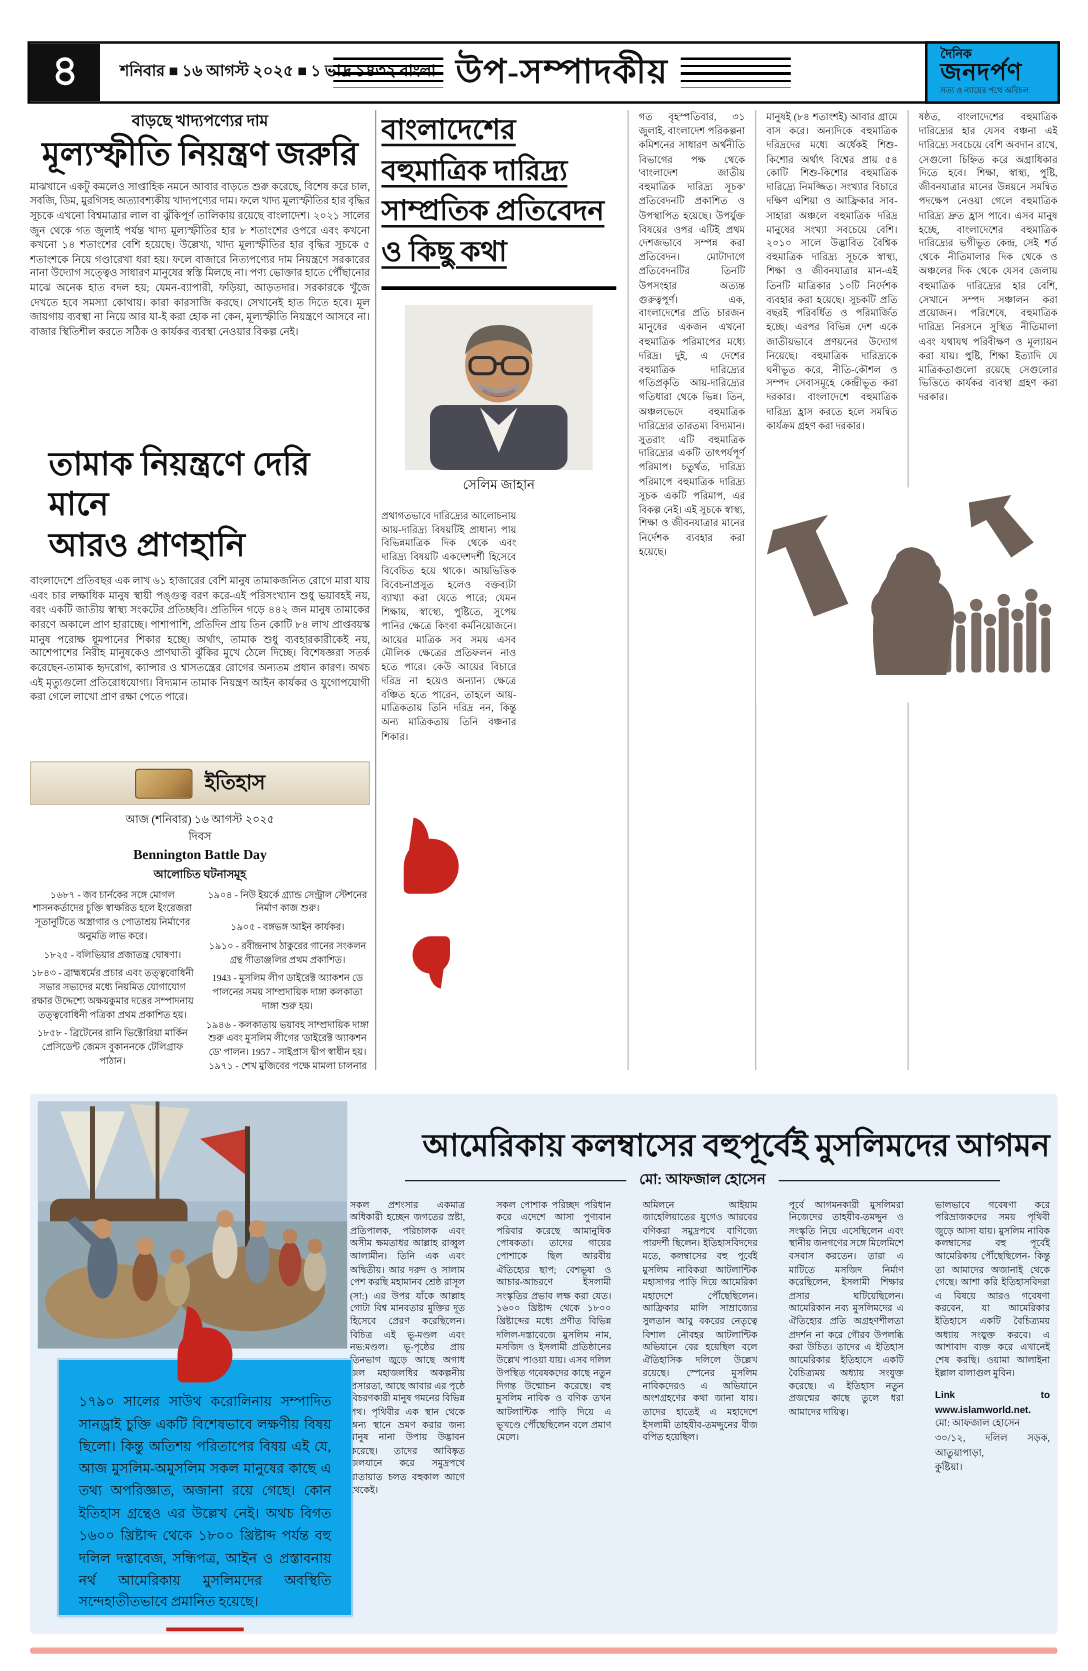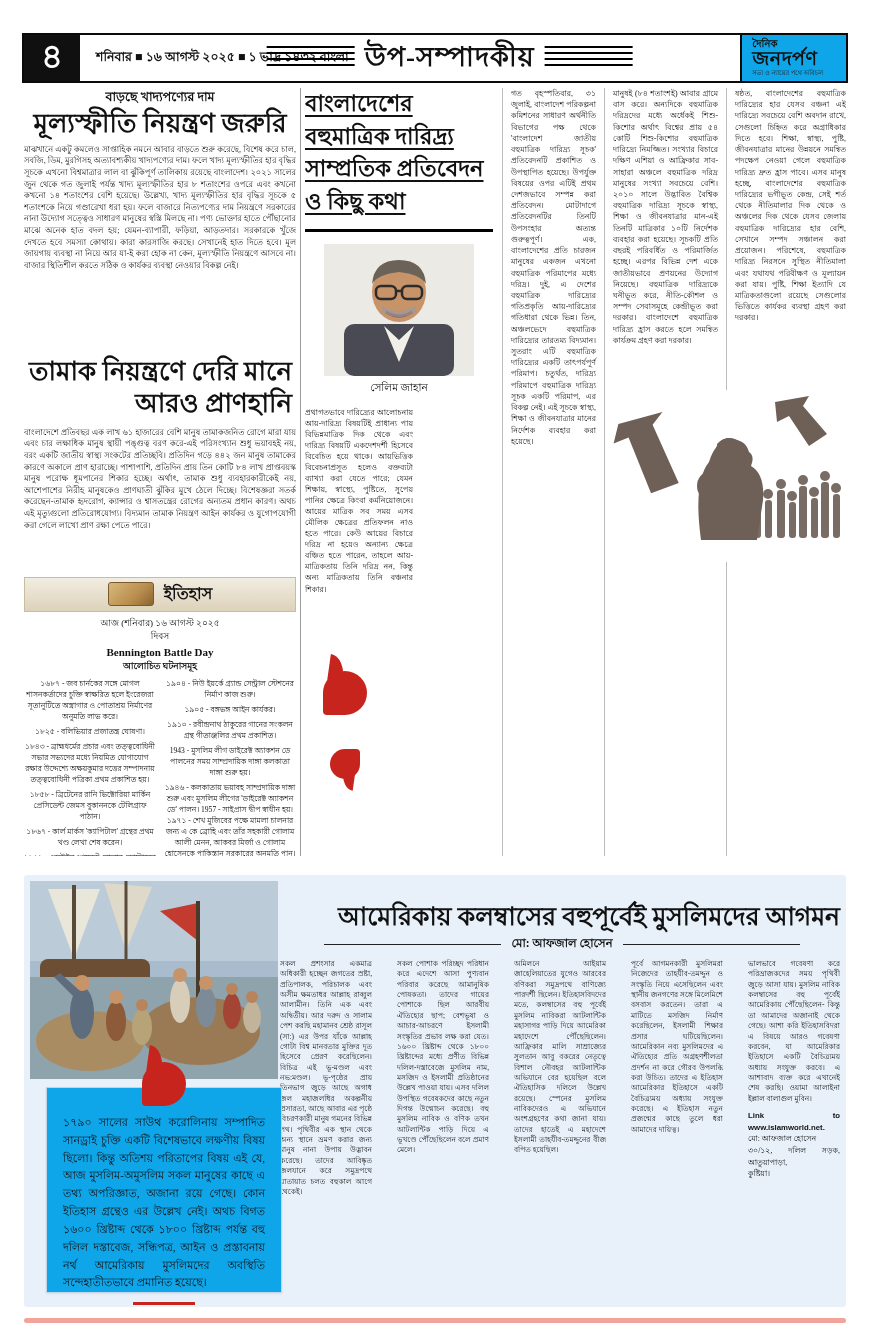--- a/index.html
+++ b/index.html
@@ -24,21 +24,21 @@
   .m-main { font-size:19px; font-weight:900; line-height:1.05; letter-spacing:0.5px; }
   .m-tag { font-size:6.5px; text-align:right; color:#222; line-height:1.1; }
 
   
   .vrule { position:absolute; width:1px; background:#9a9a9a; }
   .left-col { position:absolute; left:24px; top:88px; width:272px; height:768px; overflow:hidden; }
   .kicker { text-align:center; font-size:12.5px; font-weight:bold; margin-bottom:2px; }
   .headline-1 { text-align:center; font-size:26px; font-weight:bold; line-height:1.1; margin-bottom:5px; }
   .body-sm { font-size:8.2px; line-height:1.42; text-align:justify; color:#1a1a1a; }
   .art1-body { height:198px; overflow:hidden; }
-  .headline-2 { text-align:right; font-size:26px; font-weight:bold; line-height:1.25; margin:14px 4px 6px; }
+  .headline-2 { text-align:left; font-size:26px; font-weight:bold; line-height:1.25; margin:14px 15px 6px; }
   .art2-body { height:138px; overflow:hidden; }
 
   .history { margin-top:12px; }
   .history-head { display:flex; align-items:center; justify-content:center; gap:10px;
                   background:linear-gradient(to bottom,#f2ede2,#ddd2ba); border:1px solid #c9bda0;
                   padding:3px 6px; margin-bottom:5px; }
   .parchment { width:46px; height:24px; border-radius:3px;
                background:linear-gradient(135deg,#d8b97c,#b98e4e 60%,#8a6430); border:1px solid #7a5a2c; }
   .history-title { font-size:16px; font-weight:bold; }
   .history-intro { text-align:center; font-size:9px; line-height:1.5; margin-bottom:4px; }

